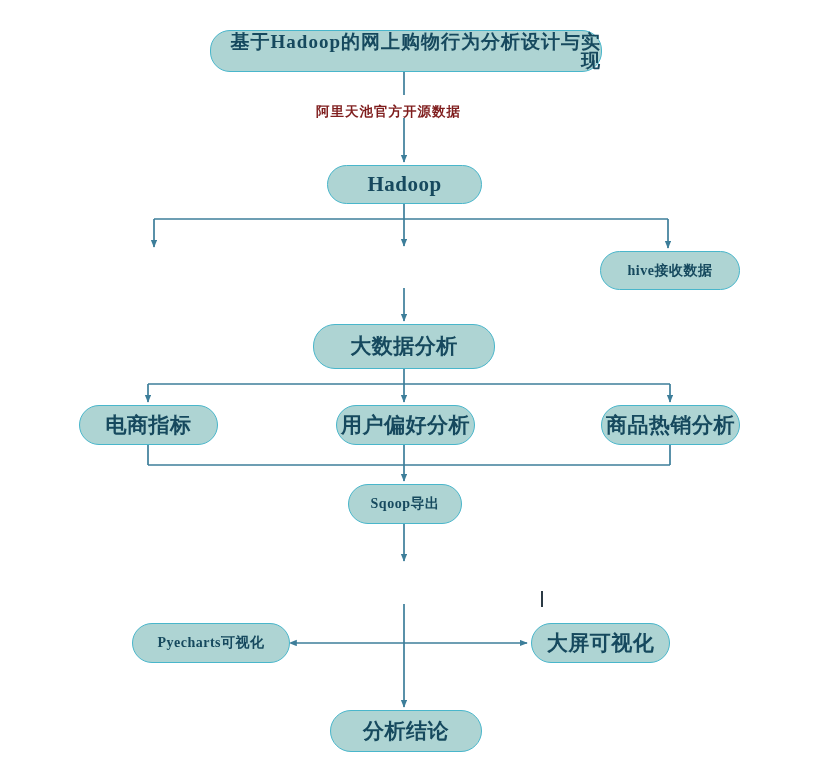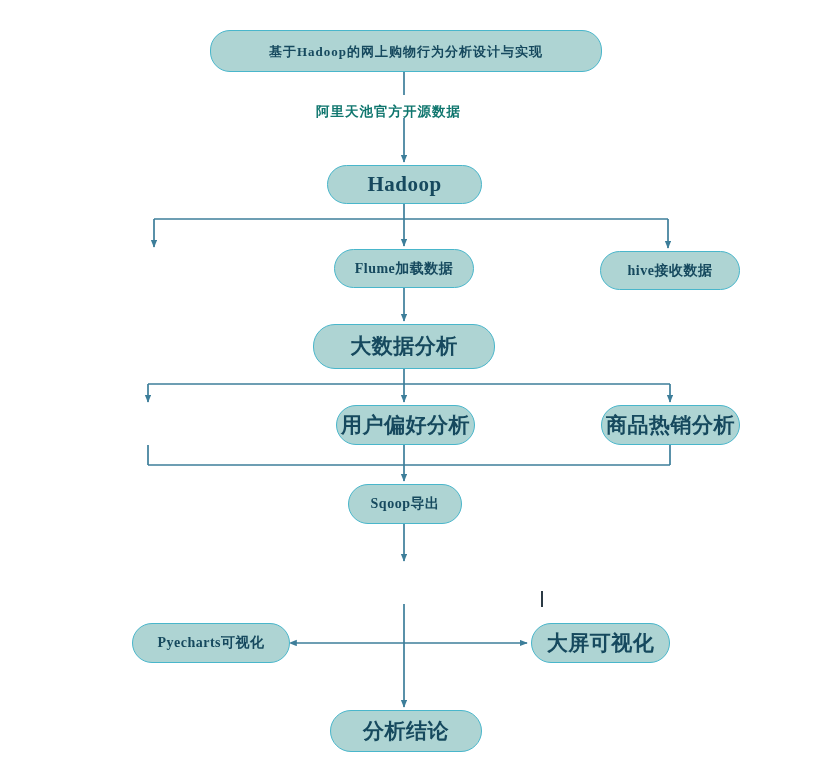--- a/index.html
+++ b/index.html
@@ -35,34 +35,34 @@
     justify-content: center;
     color: #16495e;
     font-weight: bold;
     letter-spacing: 0.5px;
     z-index: 3;
     text-align: center;
     line-height: 1;
   }
   .node.title-node {
     border-radius: 20px;
-    font-size: 13px;
+    font-size: 19px;
     letter-spacing: 1px;
     text-align: right;
   }
   .node.std {
     font-size: 21px;
   }
   .node.thin {
     font-size: 14px;
     font-weight: bold;
   }
   .edge-label {
     position: absolute;
-    color: #0f766e;
+    color: #7f1d1d;
     font-size: 13.5px;
     font-weight: bold;
     letter-spacing: 1px;
     white-space: nowrap;
     z-index: 4;
     line-height: 1;
   }
   .text-caret {
     position: absolute;
     width: 1.6px;
@@ -120,32 +120,32 @@
     <span>基于Hadoop的网上购物行为分析设计与实现</span>
   </div>
 
   <div class="edge-label" style="left:316px; top:105px;">阿里天池官方开源数据</div>
 
   <div class="node std" style="left:327px; top:165px; width:155px; height:39px;">
     <span>Hadoop</span>
   </div>
 
 
-  <div class="node thin" style="left:334px; top:249px; width:140px; height:39px;">
-    <span>Flume加载数据</span>
-  </div>
 
   <div class="node thin" style="left:600px; top:251px; width:140px; height:39px;">
     <span>hive接收数据</span>
   </div>
 
   <div class="node std" style="left:313px; top:324px; width:182px; height:45px;">
     <span>大数据分析</span>
   </div>
 
+  <div class="node std" style="left:79px; top:405px; width:139px; height:40px;">
+    <span>电商指标</span>
+  </div>
 
   <div class="node std" style="left:336px; top:405px; width:139px; height:40px;justify-content:center;">
     <span>用户偏好分析</span>
   </div>
 
   <div class="node std" style="left:601px; top:405px; width:139px; height:40px;">
     <span>商品热销分析</span>
   </div>
 
   <div class="node thin" style="left:348px; top:484px; width:114px; height:40px;">

